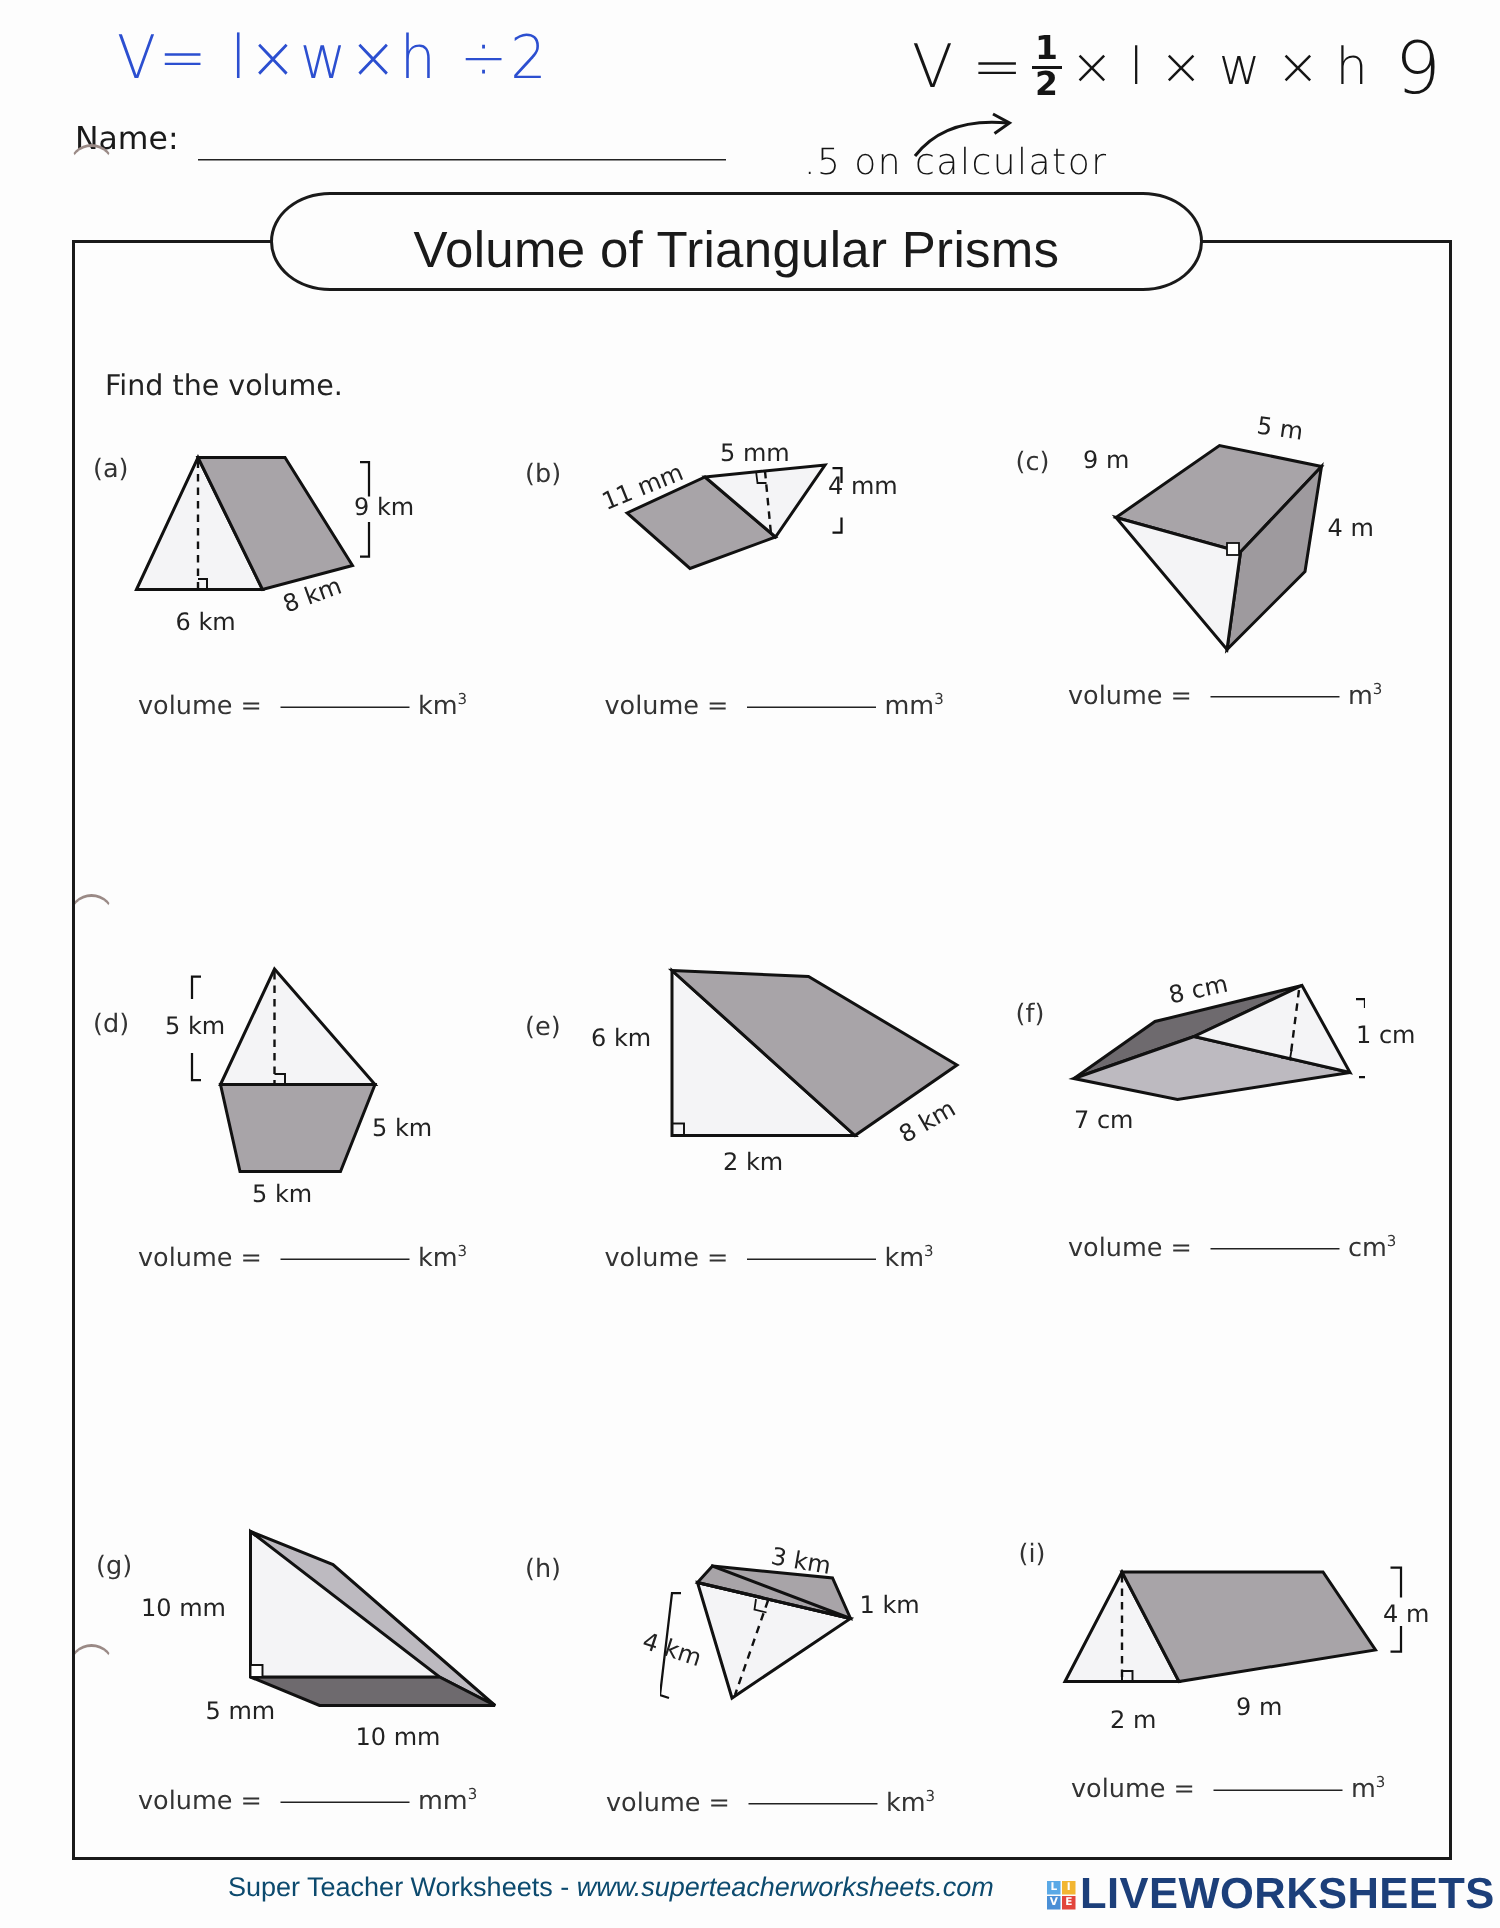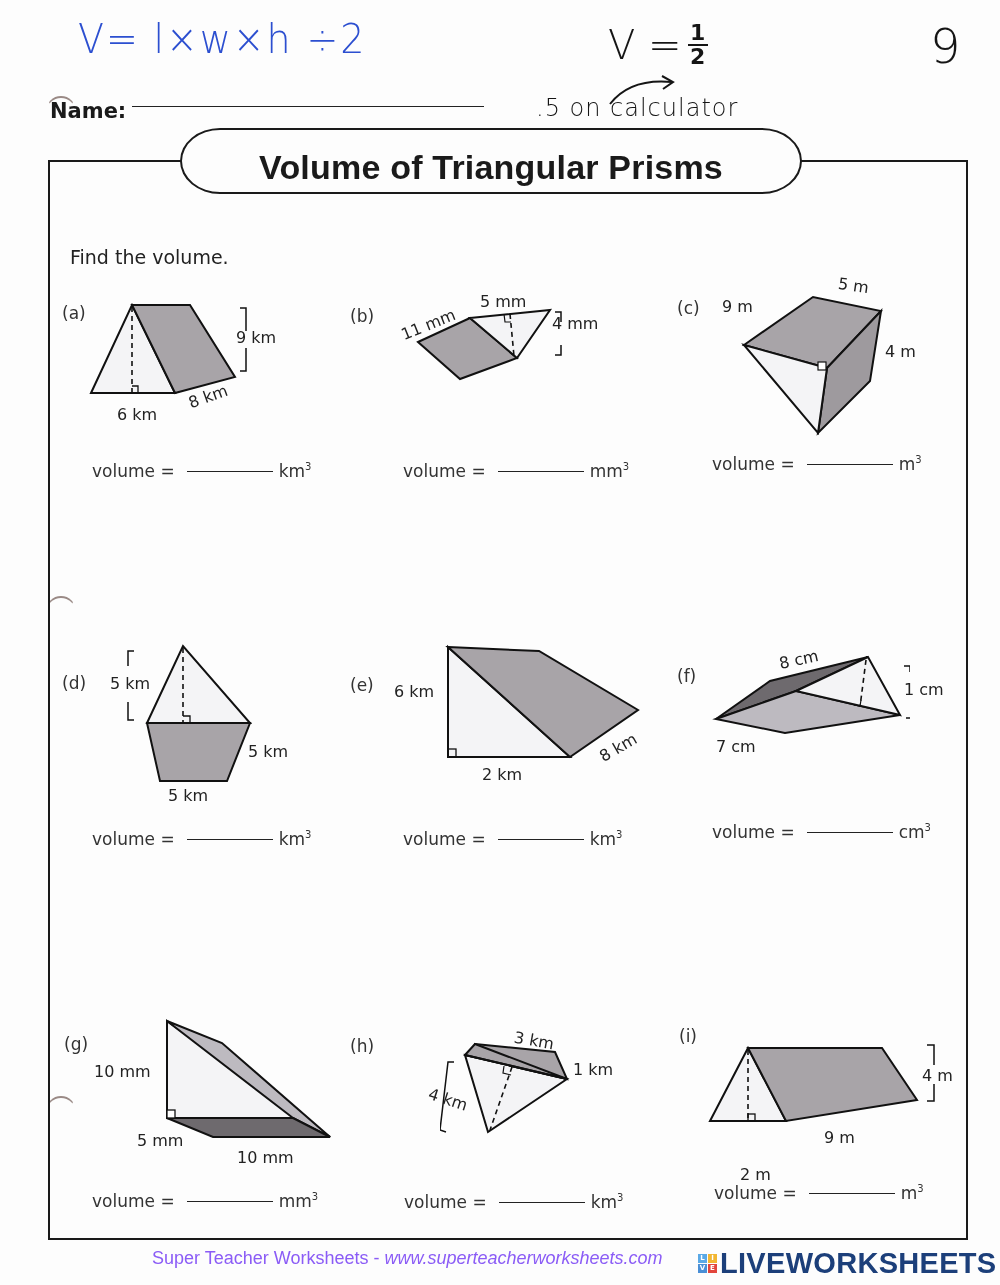--- a/index.html
+++ b/index.html
@@ -21,57 +21,58 @@
   .name-line { border-bottom: 1.5px solid #222; }
   .frame {
     left: 48px; top: 160px; width: 920px; height: 1080px;
     border: 2.5px solid #1a1a1a; box-sizing: border-box;
   }
   .title-pill {
     left: 180px; top: 128px; width: 622px; height: 66px;
     border: 2.5px solid #1a1a1a; border-radius: 40px/33px; background: #fdfdfd;
     box-sizing: border-box; display: flex; align-items: center; justify-content: center;
   }
-  .title-text { font-family: "Liberation Sans", sans-serif; font-weight: bold; font-size: 34px; letter-spacing: 0.2px; margin-top: 12px; }
+  .title-text { font-family: "Liberation Sans", sans-serif; font-weight: normal; font-size: 34px; letter-spacing: 0.2px; margin-top: 12px; }
   .instr { font-size: 19px; color: #222; }
   .label { font-size: 17px; color: #333; }
   .dim { font-size: 16px; color: #222; }
   .vol-row { font-size: 17px; color: #333; white-space: nowrap; display: flex; align-items: center; }
   .vol-blank { display: inline-block; width: 86px; border-bottom: 1.5px solid #222; margin: 0 6px 0 12px; height: 1px; }
   .unit sup { font-size: 10px; }
-  .footer { font-size: 18px; color: #8b5cf6; font-family: "Liberation Sans", sans-serif; }
+  .footer { font-size: 18px; color: #0c4a6e; font-family: "Liberation Sans", sans-serif; }
   .footer i { font-style: italic; }
   .lw-logo { display: flex; align-items: center; }
   .lw-text { font-family: "Liberation Sans", sans-serif; font-weight: bold; font-size: 29px; color: #1c3f7a; letter-spacing: 0.3px; }
   .lw-blocks { display: grid; grid-template-columns: 9px 9px; grid-template-rows: 9px 9px; gap: 1px; margin-right: 3px; }
   .lw-blocks span { display: block; font-size: 7px; color: #fff; text-align: center; line-height: 9px; font-weight: bold; }
   .hole { width: 30px; height: 30px; border-radius: 50%; border-top: 2px solid #9a8a86; border-left: 1px solid transparent; border-right: 1px solid transparent; box-sizing: border-box; }
 </style>
 </head>
 <body>
 
 <div class="abs hand-blue" style="left:78px; top:16px;">V= l×w×h ÷2</div>
 
 <div class="abs hand-black" style="left:608px; top:22px; font-size:40px; display:flex; align-items:center;">
   <span>V =</span>
   <span style="display:inline-flex; flex-direction:column; align-items:center; font-size:22px; margin:0 6px; line-height:22px; font-weight:bold;">
     <span>1</span>
     <span style="border-top:2.5px solid #151515; width:20px;"></span>
     <span>2</span>
   </span>
+  <span style="font-size:34px;">× l × w × h</span>
 </div>
 <div class="abs hand-black" style="left:930px; top:18px; font-size:48px;">9</div>
 
 <svg class="abs" style="left:600px; top:70px;" width="80" height="40">
   <path d="M10 34 Q 30 8 72 12" fill="none" stroke="#151515" stroke-width="2"></path>
   <path d="M62 6 L73 12 L63 19" fill="none" stroke="#151515" stroke-width="2"></path>
 </svg>
 <div class="abs hand-black" style="left:508px; top:94px; font-size:24px; letter-spacing:1px;margin-left:28px;">.5 on calculator</div>
 
-<div class="abs name-label" style="left:50px; top:99px;font-weight:bold;">Name:</div>
+<div class="abs name-label" style="left:50px; top:80px;">Name:</div>
 <div class="abs name-line" style="left:132px; top:106px; width:352px;"></div>
 
 <div class="abs hole" style="left:46px; top:96px;"></div>
 <div class="abs hole" style="left:46px; top:596px;"></div>
 <div class="abs hole" style="left:46px; top:1096px;"></div>
 
 <div class="abs frame"></div>
 <div class="abs title-pill">
   <span class="title-text">Volume of Triangular Prisms</span>
 </div>
@@ -227,21 +228,21 @@
 <div class="abs label" style="left:679px; top:1026px;">(i)</div>
 <svg class="abs" style="left:705px; top:1040px;" width="240" height="95">
   <polygon points="5,81 43,8 81,81" fill="#f4f4f6" stroke="#111" stroke-width="2"></polygon>
   <polygon points="43,8 177,8 212,60 81,81" fill="#a8a4a8" stroke="#111" stroke-width="2"></polygon>
   <line x1="43" y1="10" x2="43" y2="80" stroke="#111" stroke-width="1.6" stroke-dasharray="5,4"></line>
   <rect x="43" y="74" width="7" height="7" fill="none" stroke="#111" stroke-width="1.3"></rect>
   <polyline points="222,5 229,5 229,25" fill="none" stroke="#111" stroke-width="1.5"></polyline>
   <polyline points="229,44 229,61 222,61" fill="none" stroke="#111" stroke-width="1.5"></polyline>
 </svg>
 <div class="abs dim" style="left:922px; top:1066px;">4 m</div>
-<div class="abs dim" style="left:740px; top:1137px;margin-top:28px;">2 m</div>
+<div class="abs dim" style="left:740px; top:1137px;">2 m</div>
 <div class="abs dim" style="left:824px; top:1128px;">9 m</div>
 <div class="abs vol-row" style="left:714px; top:1183px;">
   <span>volume =</span>
   <span class="vol-blank"></span>
   <span class="unit"><span>m</span><sup>3</sup></span>
 </div>
 
 <div class="abs footer" style="left:152px; top:1248px; white-space:nowrap;">
   <span>Super Teacher Worksheets - </span><i>www.superteacherworksheets.com</i>
 </div>

